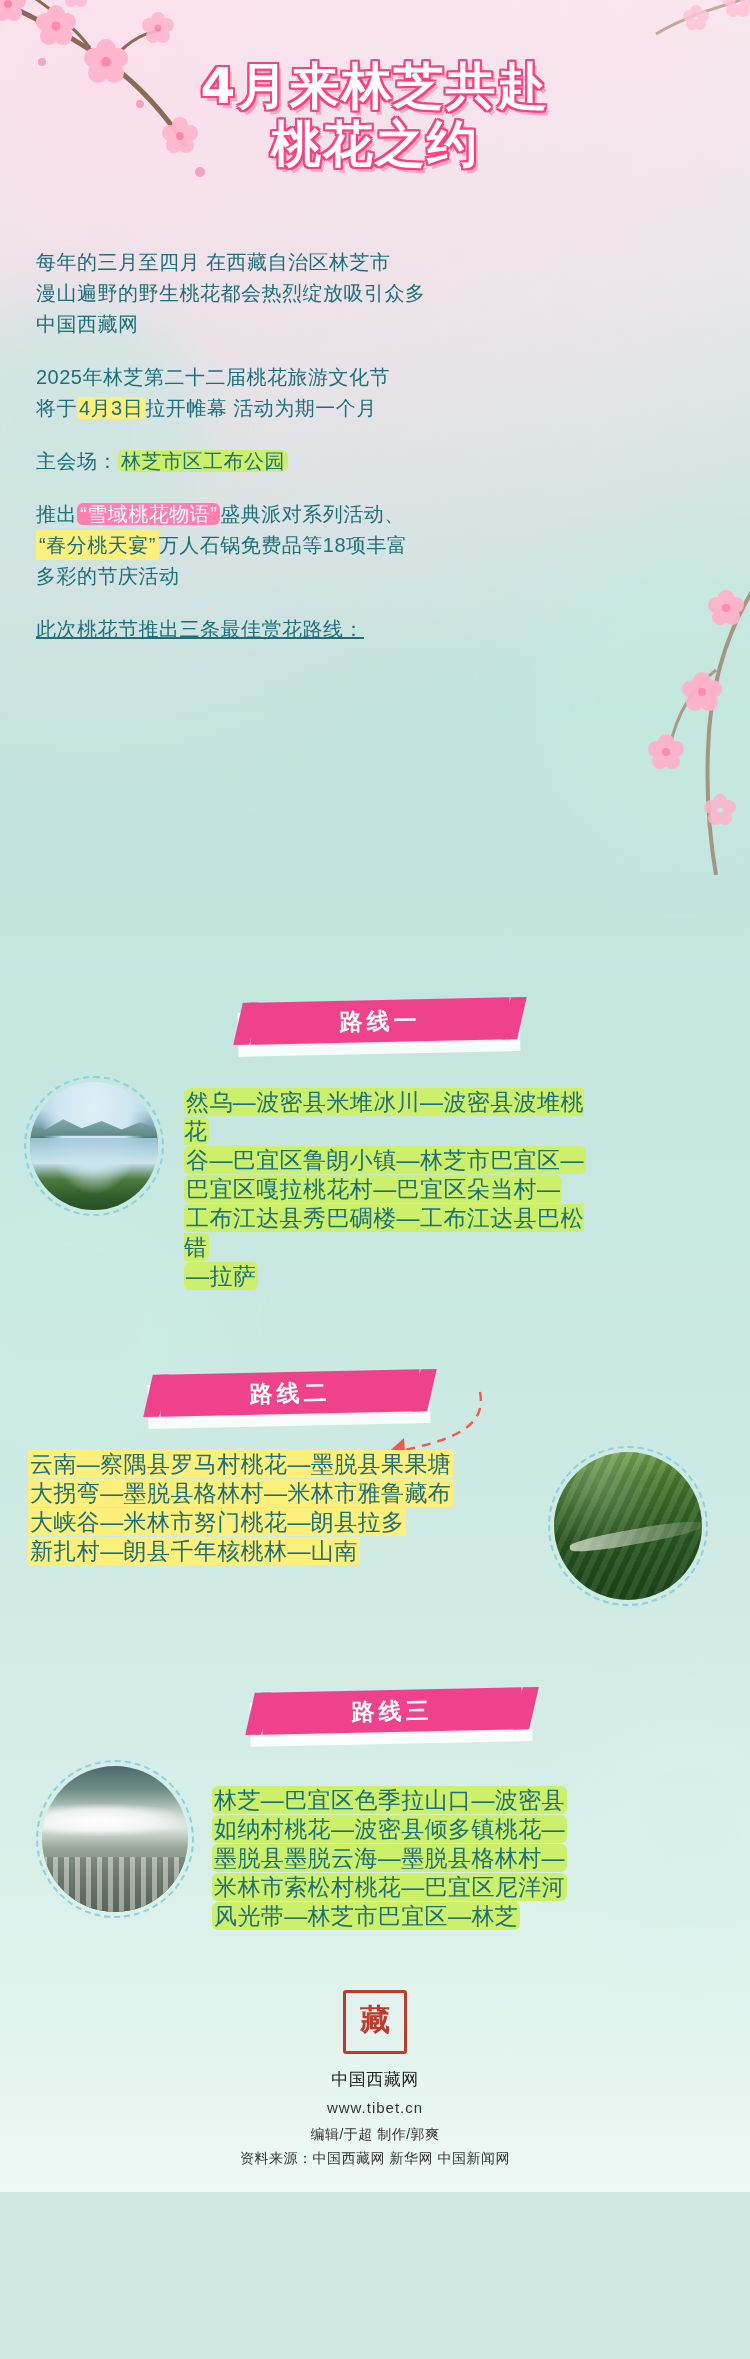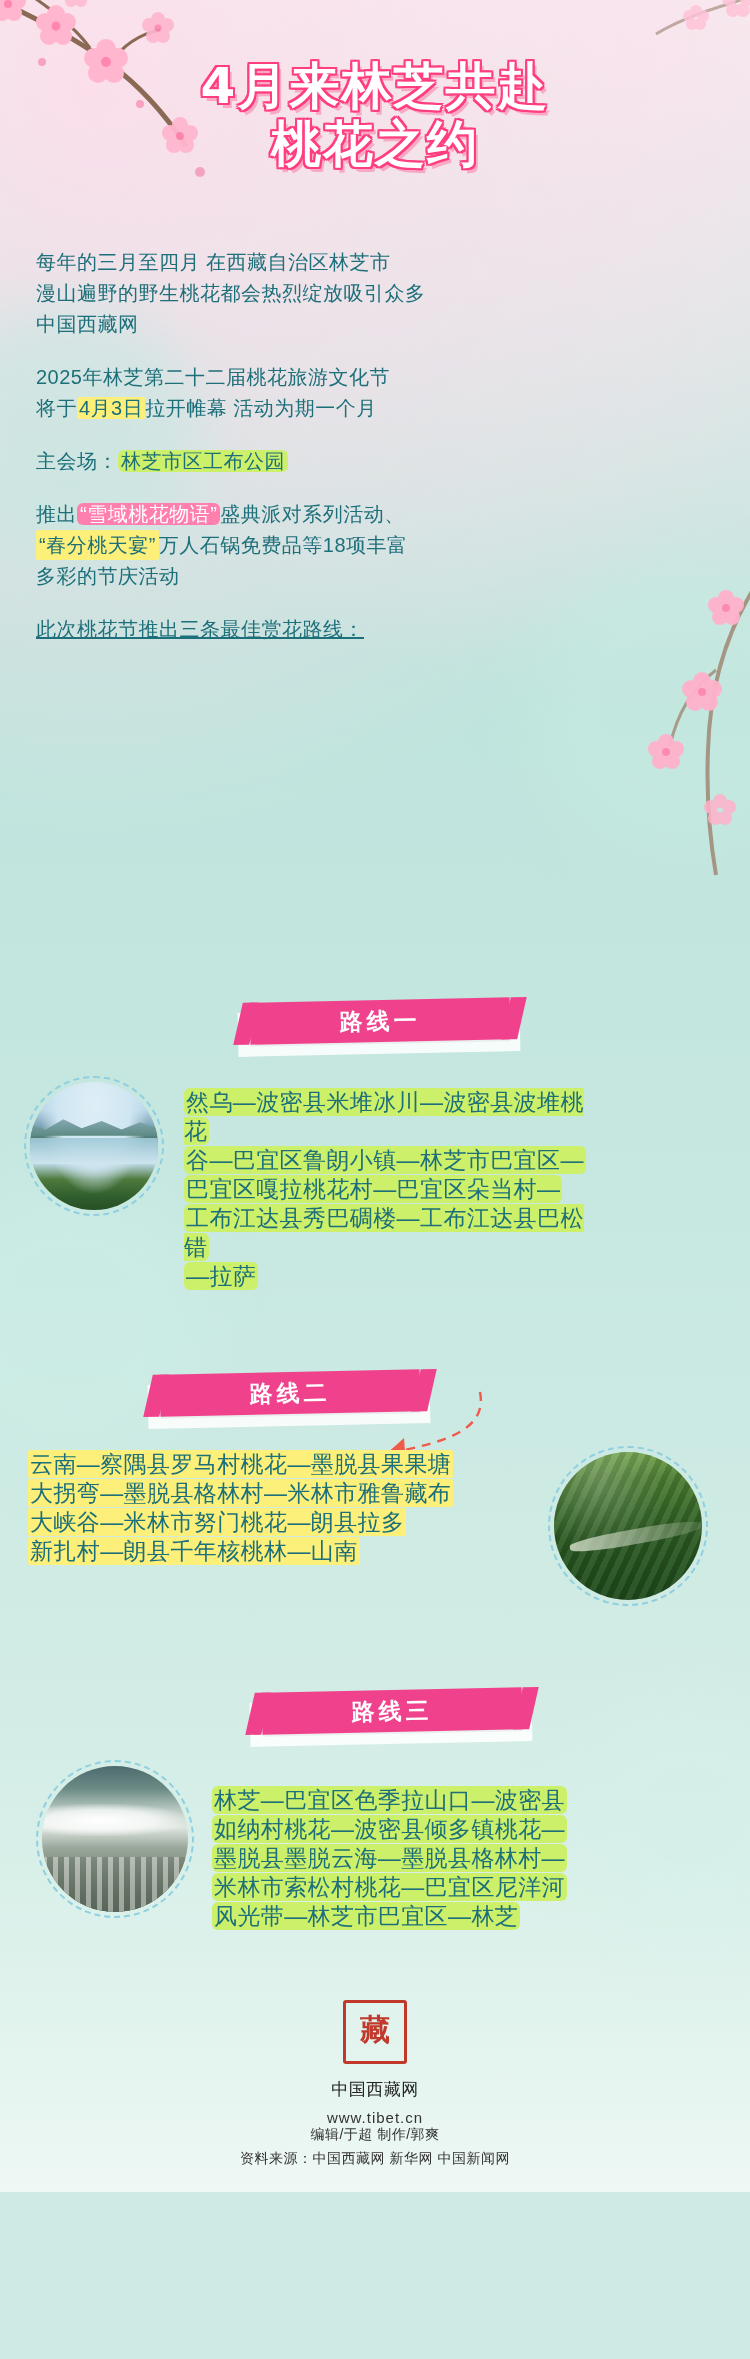--- a/index.html
+++ b/index.html
@@ -174,21 +174,21 @@
   .footer{
     position:absolute;left:0;right:0;bottom:24px;text-align:center;color:#3a3a3a;
   }
   .logo{
     width:58px;height:58px;margin:0 auto 14px auto;
     border:3px solid #c0392b;border-radius:3px;
     color:#c0392b;font-size:30px;font-weight:bold;line-height:54px;
     font-family:"DejaVu Serif","Liberation Serif",serif;
   }
   .f-site{font-size:17px;color:#222;margin-bottom:8px;letter-spacing:.5px;}
-  .f-url{font-size:15px;color:#333;letter-spacing:1px;}
+  .f-url{font-size:15px;color:#333;margin-bottom:10px;letter-spacing:1px;}
   .f-line{font-size:14px;color:#333;margin-bottom:6px;letter-spacing:.5px;}
   .f-line2{font-size:14px;color:#333;letter-spacing:.5px;}
 </style>
 </head>
 <body>
 
 <div class="page">
 
   <div class="blob b1"></div>
   <div class="blob b2"></div>

